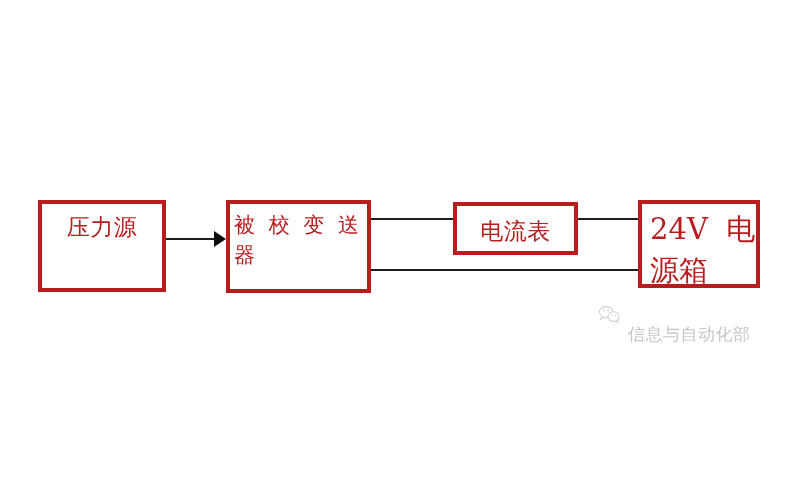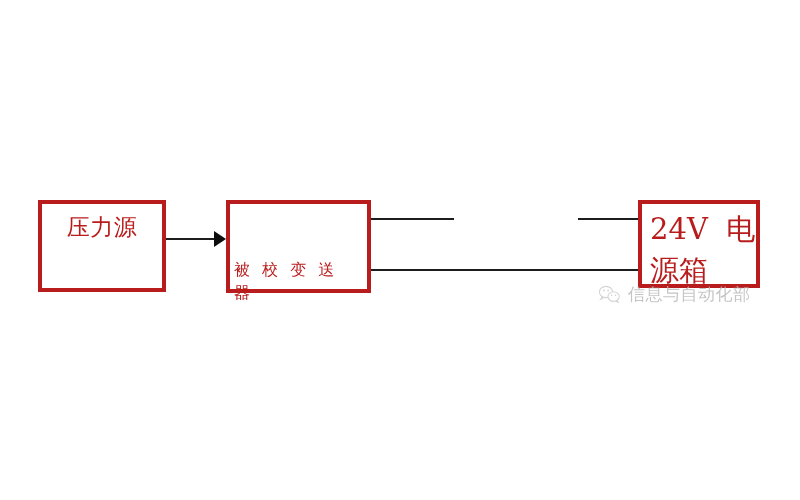--- a/index.html
+++ b/index.html
@@ -49,26 +49,25 @@
   }
 
   #block-transmitter {
     left: 226px;
     top: 200px;
     width: 145px;
     height: 93px;
   }
   #block-transmitter .blabel {
     top: 7px;
-    font-size: 16px;
+    font-size: 21px;
     letter-spacing: 3.5px;
     padding-left: 4px;
     text-align: left;
     padding-right: 2px;
-    margin-top: 48px;
   }
 
   #block-ammeter {
     left: 453px;
     top: 202px;
     width: 125px;
     height: 53px;
   }
   #block-ammeter .blabel {
     top: 9px;
@@ -146,20 +145,21 @@
     position: relative;
     flex: 0 0 auto;
   }
   #watermark .wm-logo svg { display: block; }
   #watermark .wm-text {
     font-size: 17px;
     color: #b6b6b6;
     font-family: "DejaVu Sans", "Liberation Sans", sans-serif;
     letter-spacing: 0.5px;
     white-space: nowrap;
+    margin-top: 40px;
   }
 </style>
 </head>
 <body>
 
 <div id="canvas">
 
   <div class="block" id="block-pressure-source">
     <div class="blabel">压力源</div>
   </div>
@@ -167,20 +167,23 @@
   <div class="wire" id="wire-source-to-transmitter"></div>
   <div class="arrowhead" id="arrowhead-transmitter"></div>
 
   <div class="block" id="block-transmitter">
     <div class="blabel">被 校 变 送
 器</div>
   </div>
 
   <div class="wire" id="wire-top-transmitter-ammeter"></div>
 
+  <div class="block" id="block-ammeter">
+    <div class="blabel">电流表</div>
+  </div>
 
   <div class="wire" id="wire-top-ammeter-power"></div>
 
   <div class="wire" id="wire-bottom-transmitter-power"></div>
 
   <div class="block" id="block-power-supply">
     <div class="blabel">24V  电
 源箱</div>
   </div>
 

